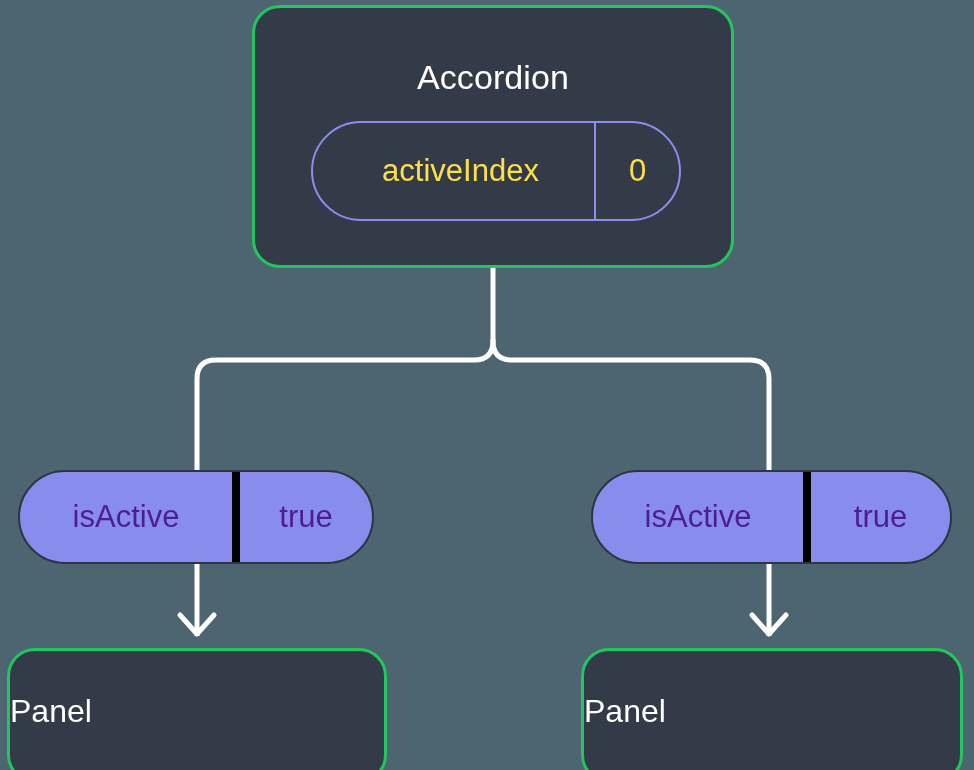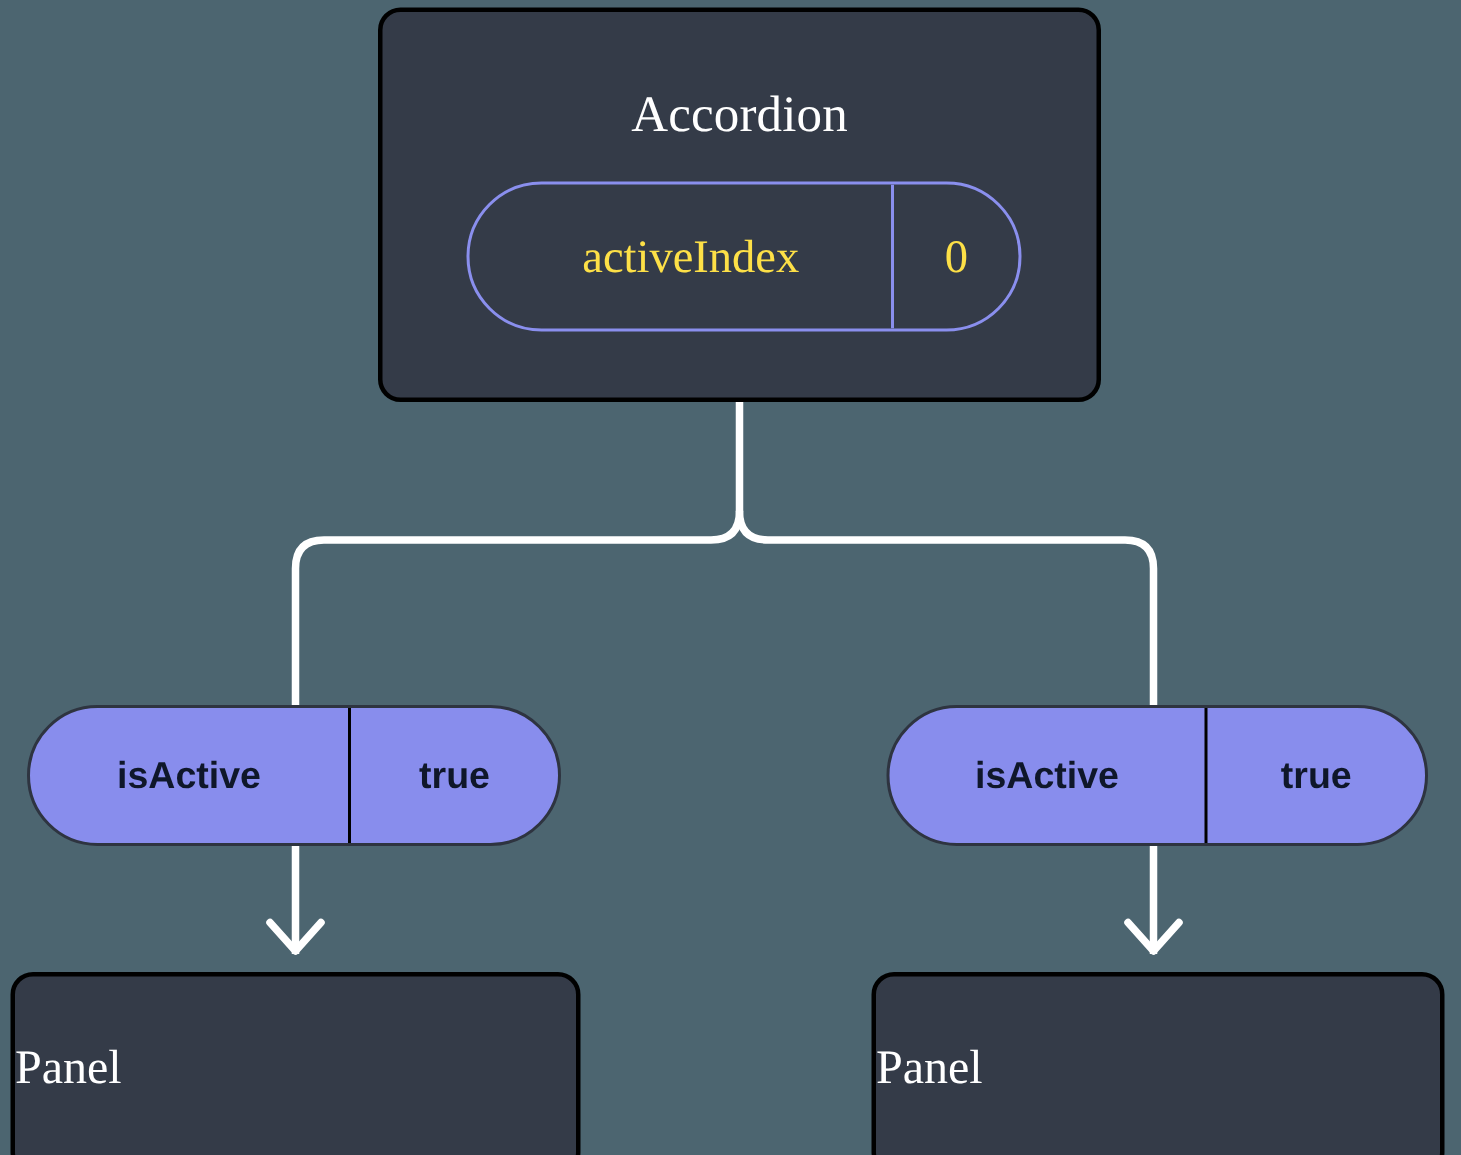--- a/index.html
+++ b/index.html
@@ -29,25 +29,24 @@
     width: 974px;
     height: 770px;
     z-index: 1;
     pointer-events: none;
   }
 
   
   .card {
     position: absolute;
     background: #343b48;
-    border: 3px solid #000000;
-    border-radius: 15px;
+    border: 3px solid #22c55e;
+    border-radius: 28px;
     box-sizing: border-box;
     z-index: 2;
-    font-family: Liberation Serif, serif;
   }
   #accordion-card {
     left: 252px;
     top: 5px;
     width: 482px;
     height: 263px;
   }
   .card-title {
     position: absolute;
     left: 0;
@@ -109,28 +108,28 @@
     border-radius: 999px;
     box-sizing: border-box;
     overflow: hidden;
     z-index: 2;
   }
   .pill .pill-key,
   .pill .pill-val {
     display: flex;
     align-items: center;
     justify-content: center;
-    color: #0f172a;
-    font-size: 25px;
-    font-weight: 700;
+    color: #4c1d95;
+    font-size: 31px;
+    font-weight: 400;
     white-space: nowrap;
   }
   .pill .pill-val {
     flex: 1;
-    border-left: 2px solid #000000;
+    border-left: 8px solid #000000;
   }
   #pill-left {
     left: 18px;
     top: 470px;
     width: 356px;
     height: 94px;
   }
   #pill-left .pill-key { width: 212px; }
   #pill-right {
     left: 591px;

